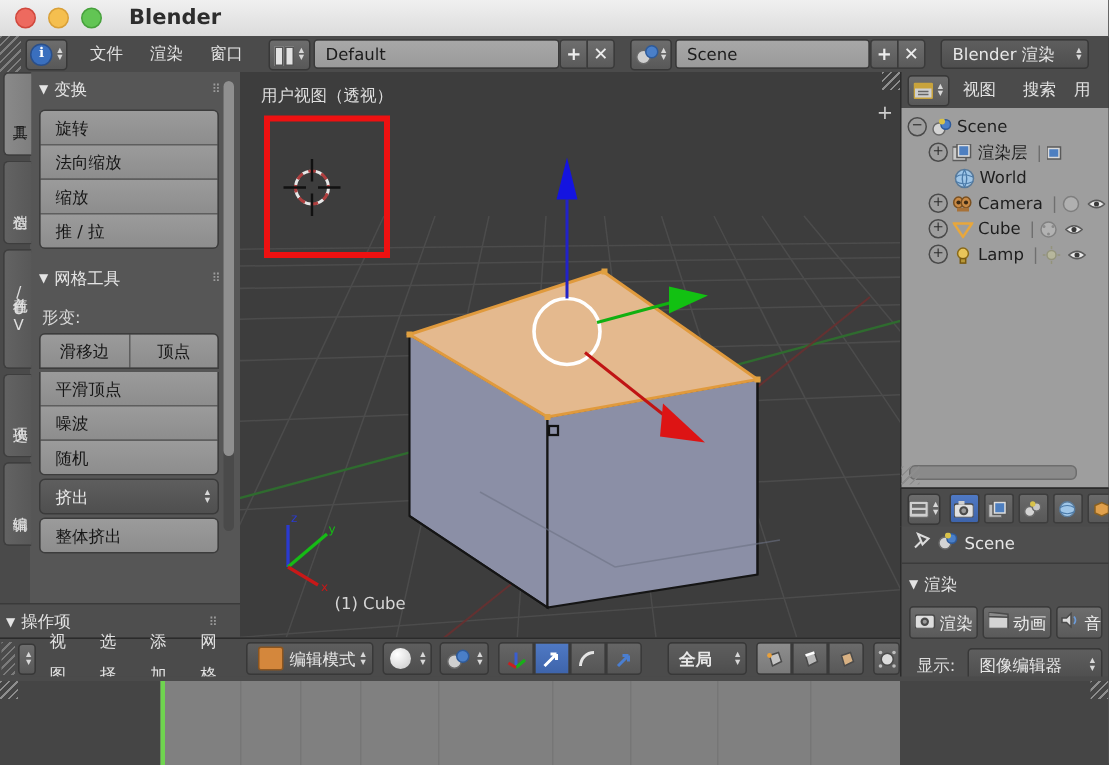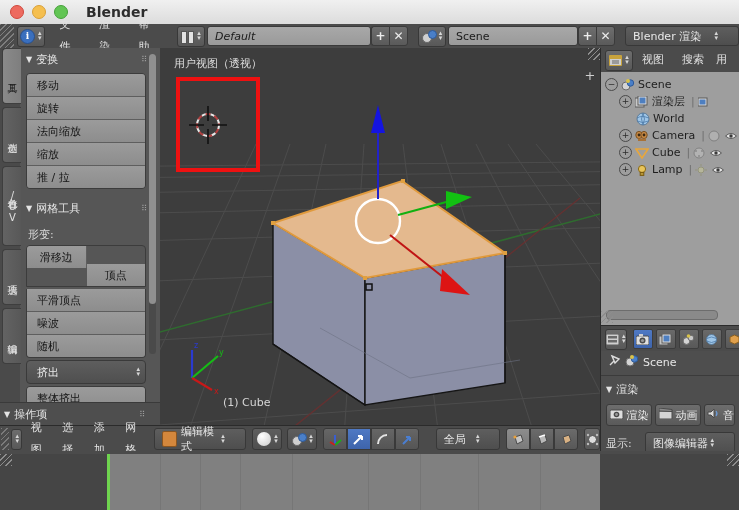--- a/index.html
+++ b/index.html
@@ -40,21 +40,21 @@
     background:linear-gradient(#a8a8a8,#9a9a9a);
     border:1px solid #3a3a3a;border-radius:3px;
     color:#1b1b1b;font-size:11px;
     display:flex;align-items:center;padding:0 7px;height:18px;
   }
   .dropdown{
     background:linear-gradient(#5e5e5e,#4e4e4e);
     border:1px solid #383838;border-radius:3px;
     color:#e8e8e8;font-size:11px;
     display:flex;align-items:center;justify-content:space-between;
-    padding:0 20px 0 7px;height:18px;
+    padding:0 4px 0 7px;height:18px;
   }
 
   
   .topheader{
     position:absolute;left:0;top:24px;width:739px;height:24px;
     background:#4b4b4b;border-bottom:1px solid #2b2b2b;
     display:flex;align-items:center;
   }
   .corner-grip{
     width:14px;height:24px;
@@ -120,21 +120,21 @@
   .tbtn{
     background:linear-gradient(#9b9b9b,#8d8d8d);
     color:#161616;font-size:11px;
     height:22px;display:flex;align-items:center;padding-left:10px;
     border-bottom:1px solid #5e5e5e;
   }
   .tbtn:last-child{border-bottom:none;}
   .sublabel{color:#d9d9d9;font-size:11px;margin:7px 0 3px 6px;}
   .tbtn-row{display:flex;margin:0 4px;border:1px solid #3c3c3c;border-radius:4px 4px 0 0;overflow:hidden;}
   .tbtn-row .tbtn{flex:1;border-bottom:none;border-right:1px solid #5e5e5e;justify-content:center;padding-left:0;}
-  .tbtn-row .tbtn:last-child{border-right:none;margin-top:18px;}
+  .tbtn-row .tbtn:last-child{border-right:none;}
   .btncol.nf{border-radius:0 0 4px 4px;border-top:none;}
   .tdrop{
     margin:2px 4px 0 4px;height:22px;
     background:linear-gradient(#5e5e5e,#4f4f4f);
     border:1px solid #3a3a3a;border-radius:4px;
     color:#eaeaea;font-size:11px;
     display:flex;align-items:center;justify-content:space-between;padding:0 5px 0 10px;
   }
   .ts-scroll{
     position:absolute;right:4px;top:6px;width:7px;height:300px;
@@ -289,35 +289,35 @@
       <span class="info-ico">i</span>
       <span class="spin">
           <i>▴</i>
           <i>▾</i>
         </span>
     </div>
 
     <div style="display:flex;margin-left:6px;">
       <span class="menu-item">文件</span>
       <span class="menu-item">渲染</span>
-      <span class="menu-item">帮助</span>
+      <span class="menu-item">窗口</span>
     </div>
 
     <div style="display:flex;align-items:center;margin-left:8px;">
       <div class="editor-type" style="margin-left:0;">
         <span class="layout-ico">
           <b style="width:5px;height:11px;"></b>
             <b style="width:5px;height:11px;"></b>
         </span>
         <span class="spin">
             <i>▴</i>
             <i>▾</i>
           </span>
       </div>
-      <div class="fieldbox" style="width:148px;margin-left:2px;font-style:italic;">
+      <div class="fieldbox" style="width:148px;margin-left:2px;">
         <span>Default</span>
       </div>
       <div class="plusbtn">+</div>
       <div class="xbtn">✕</div>
     </div>
 
     <div style="display:flex;align-items:center;margin-left:10px;">
       <div class="editor-type" style="margin-left:0;">
         <span class="scene-ico">
           <span class="s1"></span>
@@ -365,21 +365,20 @@
     </div>
 
     <div class="tspanel">
 
       <div class="panel-head">
         <span class="tri">▼</span>
         <span>变换</span>
         <span class="grip">⠿</span>
       </div>
       <div class="btncol">
-        <div class="tbtn">移动</div>
         <div class="tbtn">旋转</div>
         <div class="tbtn">法向缩放</div>
         <div class="tbtn">缩放</div>
         <div class="tbtn">推 / 拉</div>
       </div>
 
       <div class="panel-head" style="margin-top:8px;">
         <span class="tri">▼</span>
         <span>网格工具</span>
         <span class="grip">⠿</span>
@@ -571,21 +570,21 @@
             <path d="M2 11 A9 9 0 0 1 11 2" stroke="#e4e4e4" stroke-width="2" fill="none"></path>
           </svg>
       </div>
       <div class="manip-btn" style="border-radius:0 3px 3px 0;">
         <svg width="13" height="13" viewBox="0 0 13 13">
             <path d="M3 11 L10 4 M10 4 L6 4 M10 4 L10 8" stroke="#4a7ed0" stroke-width="2" fill="none"></path>
           </svg>
       </div>
     </div>
 
-    <div class="dropdown" style="width:58px;margin-left:17px;height:20px;">
+    <div class="dropdown" style="width:58px;margin-left:17px;height:20px;font-weight:bold;">
       <span>全局</span>
       <span class="spin">
           <i>▴</i>
           <i>▾</i>
         </span>
     </div>
 
     <div style="display:flex;margin-left:6px;">
       <div class="shadebtn on" style="border-radius:3px 0 0 3px;">
         <svg width="13" height="13" viewBox="0 0 13 13">
@@ -855,21 +854,21 @@
         <span>
           <svg width="13" height="11" viewBox="0 0 13 11">
               <polygon points="1,4 4,4 7,1 7,10 4,7 1,7" fill="#dcdcdc" stroke="#4a4a4a"></polygon>
               <path d="M9 3 Q11 5.5 9 8" stroke="#6c9bd8" stroke-width="1.2" fill="none"></path>
             </svg>
         </span>
         <span>音</span>
       </div>
     </div>
 
-    <div class="prow" style="margin-top:6px;">
+    <div class="prow" style="margin-top:6px;text-align:center;">
       <span class="plabel" style="width:36px;">显示:</span>
       <div class="dropdown" style="flex:1;height:20px;">
         <span>图像编辑器</span>
         <span class="spin">
             <i>▴</i>
             <i>▾</i>
           </span>
       </div>
     </div>
 

